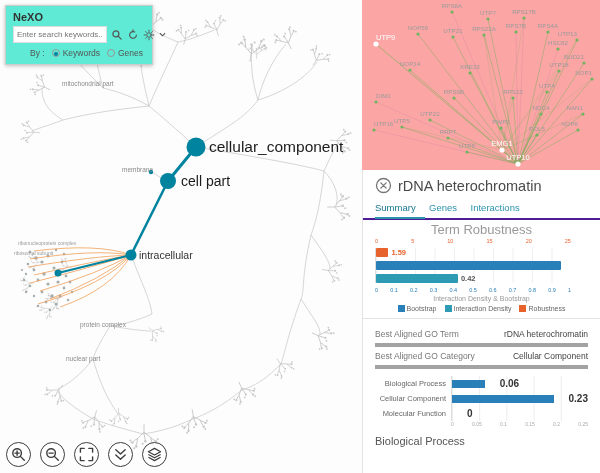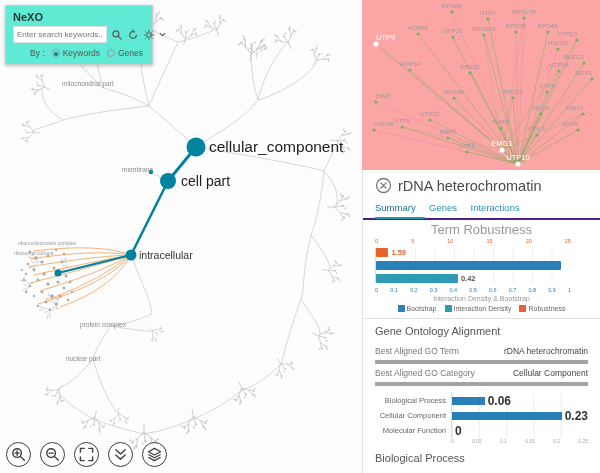--- a/index.html
+++ b/index.html
@@ -82,21 +82,21 @@
   .al-row:first-of-type { border-top:1px solid #eee; }
   .al-label { color:#777; }
   .al-value { color:#444; }
 
   .go-chart { margin-top:7px; }
   .go-row { display:flex; align-items:center; height:15px; }
   .go-lab { width:76px; text-align:right; font-size:7.5px; color:#666; padding-right:5px; }
   .go-track { flex:1; height:100%; display:flex; align-items:center; border-left:1px solid #ddd;
     background-image:linear-gradient(to right,#ececec 1px,transparent 1px); background-size:20% 100%; }
   .go-bar { height:8px; }
-  .go-val { font-size:12px; font-weight:bold; color:#333; margin-left:3px;text-align:center; }
+  .go-val { font-size:10px; font-weight:bold; color:#333; margin-left:15px;text-align:center; }
   .go-axis { display:flex; justify-content:space-between; margin-left:76px; font-size:5px; color:#aaa; }
   .bp-heading { font-size:11px; color:#555; margin-top:8px; }
 </style>
 </head>
 <body>
 
 <div class="app">
 
   <div class="tree-panel">
     <svg class="tree" width="362" height="473" viewBox="0 0 362 473">
@@ -558,21 +558,20 @@
           </span>
           <span class="lg-item">
             <span class="lg-sw" style="background: rgb(232, 98, 44);"></span>
             <span>Robustness</span>
           </span>
         </div>
     </div>
 
     <div class="sep"></div>
 
-    <div class="section-h">Gene Ontology Alignment</div>
     <div class="al-row">
       <span class="al-label">Best Aligned GO Term</span>
       <span class="al-value">rDNA heterochromatin</span>
     </div>
     <div class="al-row">
       <span class="al-label">Best Aligned GO Category</span>
       <span class="al-value">Cellular Component</span>
     </div>
 
     <div class="go-chart" id="go-chart">

